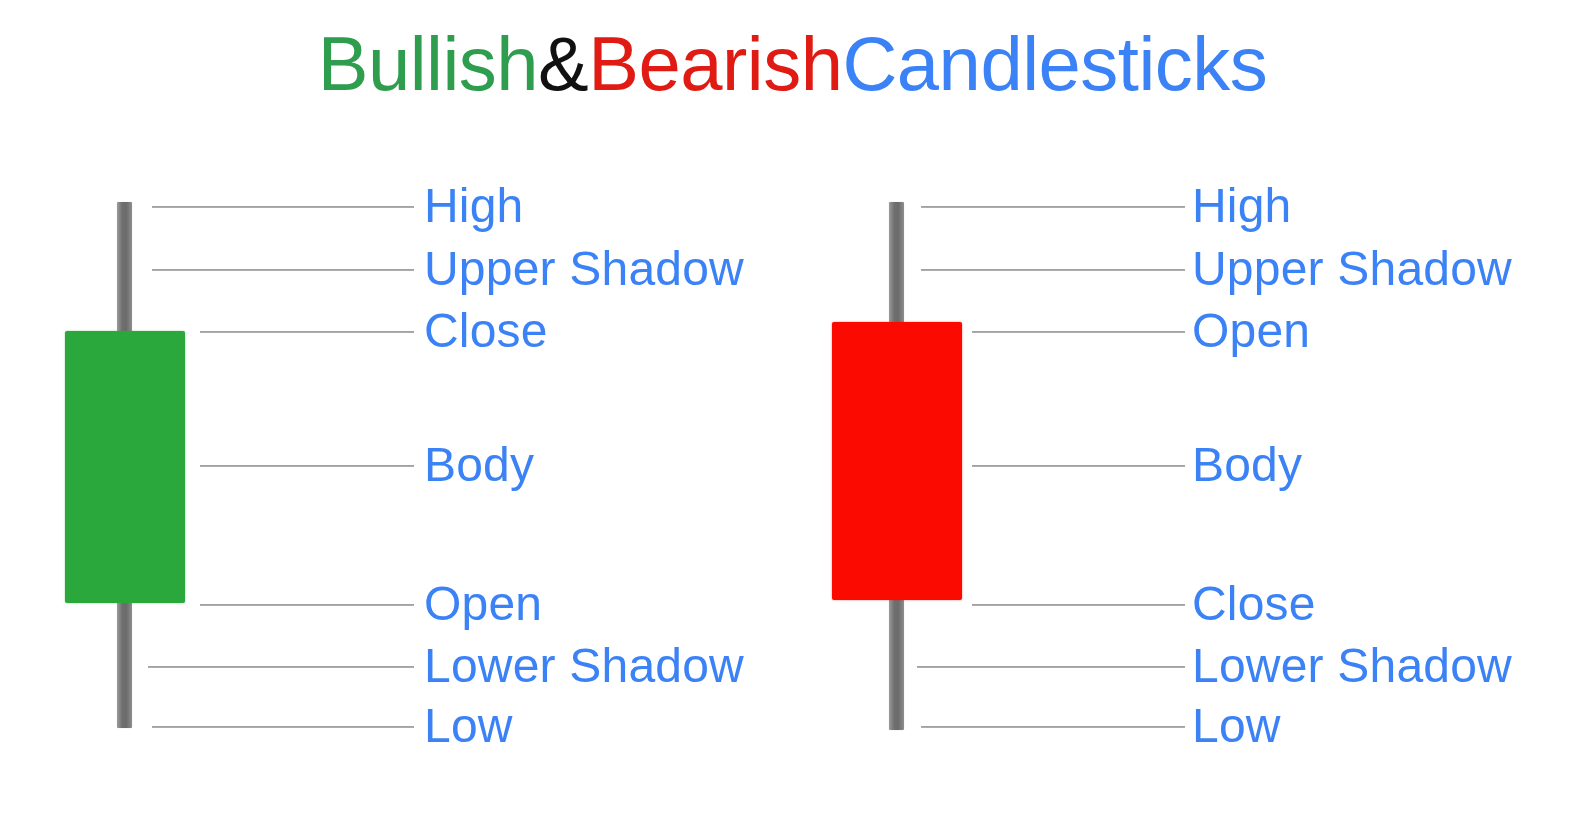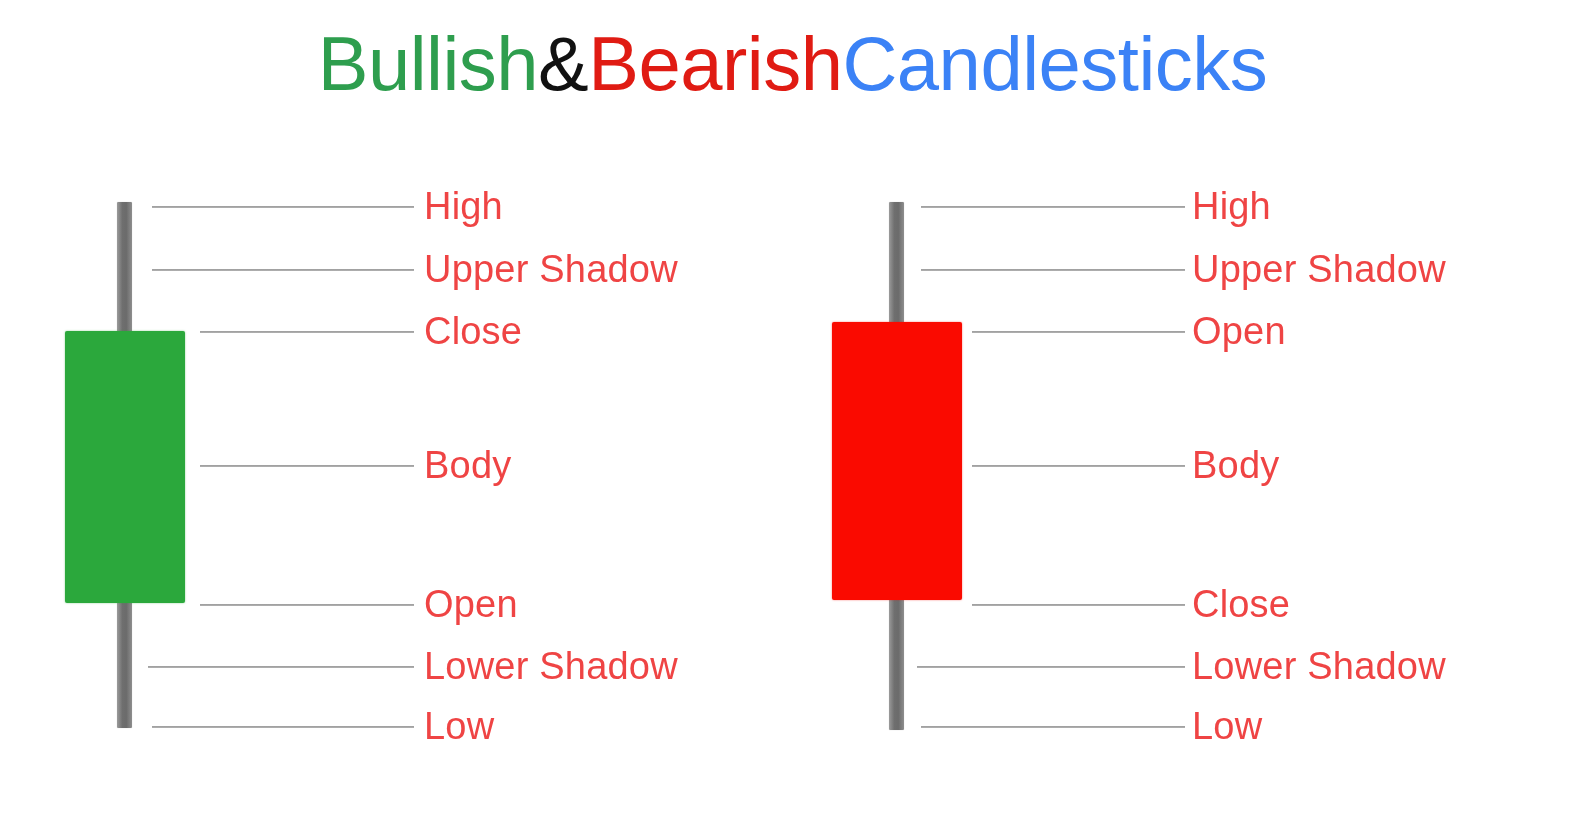--- a/index.html
+++ b/index.html
@@ -67,23 +67,23 @@
 
   
   .leader {
     position: absolute;
     height: 2px;
     background: linear-gradient(to bottom, #b9b9b9 0%, #8a8a8a 50%, #cfcfcf 100%);
   }
   .label {
     position: absolute;
     font-family: "Liberation Sans", sans-serif;
-    font-size: 38px;
+    font-size: 48px;
     font-weight: 300;
-    color: #ef4444;
+    color: #3b82f6;
     white-space: nowrap;
     line-height: 1;
     letter-spacing: 0.2px;
     transform: translateY(-50%);
   }
 </style>
 </head>
 <body>
 
 <div id="page">

